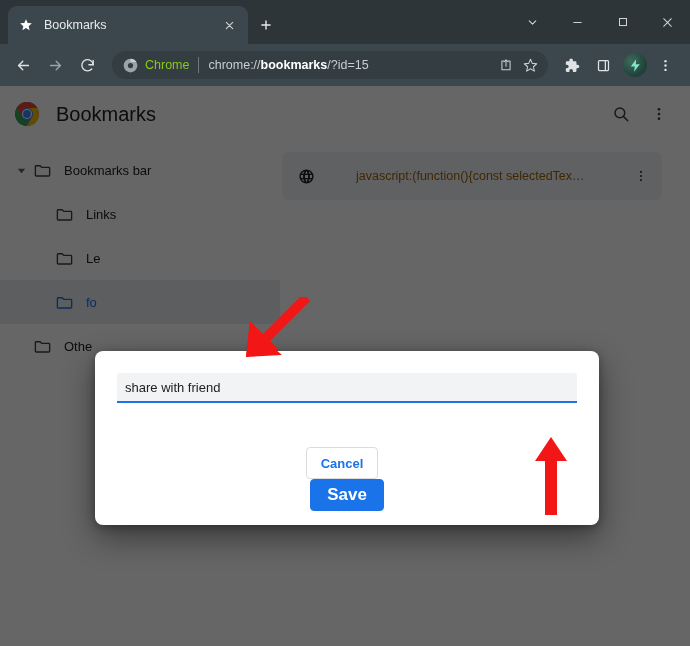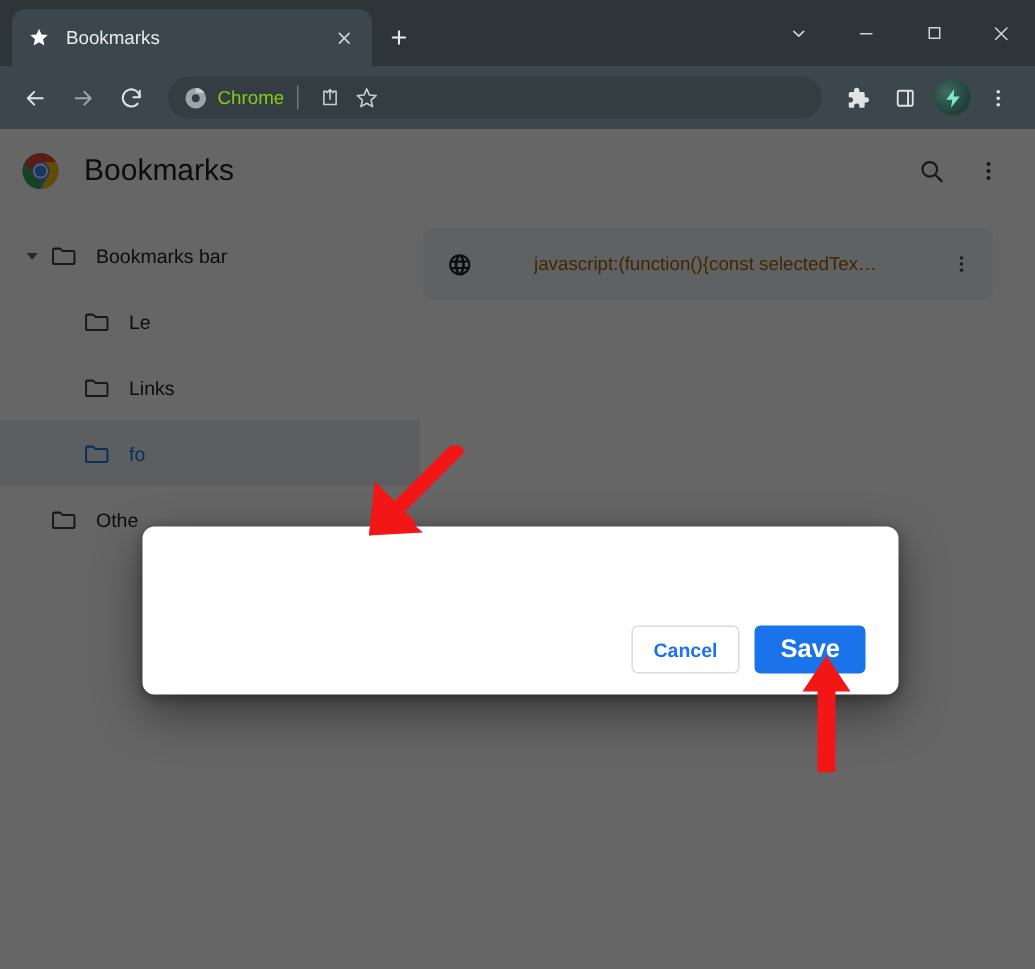--- a/index.html
+++ b/index.html
@@ -316,20 +316,21 @@
     color: #202124;
     padding: 0 8px;
     outline: none;
     border-radius: 3px 3px 0 0;
   }
   .dlg-actions {
     display: flex;
     justify-content: flex-end;
     align-items: center;
     margin-top: 44px;
+    flex-direction: column;
   }
   .btn-cancel {
     height: 32px;
     min-width: 70px;
     background: #ffffff;
     border: 1px solid #dadce0;
     border-radius: 4px;
     color: #1a73e8;
     font-size: 13px;
     font-weight: bold;
@@ -434,20 +435,21 @@
     <div class="omnibox">
       <span class="omni-icon">
         <svg width="15" height="15" viewBox="0 0 24 24">
           <circle cx="12" cy="12" r="11" fill="#9aa4aa"></circle>
           <circle cx="12" cy="12" r="4.2" fill="#333d42"></circle>
           <path d="M12 1a11 11 0 0 1 9.5 5.5H12z" fill="#c8ced2"></path>
         </svg>
       </span>
       <span class="omni-chrome-label">Chrome</span>
       <span class="omni-sep"></span>
+      <span class="omni-url"><span>chrome://</span><b>bookmarks</b><span>/?id=15</span></span>
       <span class="omni-right">
         <span class="omni-ibtn">
           <svg width="14" height="14" viewBox="0 0 24 24" fill="none" stroke="currentColor" stroke-width="1.8" stroke-linecap="round" stroke-linejoin="round">
             <path d="M8 5H5v15h14V5h-3"></path>
             <path d="M12 14V3M8.5 6.5L12 3l3.5 3.5"></path>
           </svg>
         </span>
         <span class="omni-ibtn">
           <svg width="15" height="15" viewBox="0 0 24 24" fill="none" stroke="currentColor" stroke-width="1.7" stroke-linejoin="round">
             <path d="M12 17.3l-6.2 3.7 1.6-7L2 9.2l7.1-.6L12 2l2.9 6.6 7.1.6-5.4 4.8 1.6 7z"></path>
@@ -524,30 +526,30 @@
           </span>
           <span class="tree-label">Bookmarks bar</span>
         </div>
         <div class="tree-row" style="padding-left: 32px;">
           <span class="tree-arrow"></span>
           <span class="folder-icon">
             <svg width="19" height="19" viewBox="0 0 24 24" fill="none" stroke="currentColor" stroke-width="1.7" stroke-linejoin="round">
               <path d="M3 7a1 1 0 0 1 1-1h5l2 2h9a1 1 0 0 1 1 1v9a1 1 0 0 1-1 1H4a1 1 0 0 1-1-1z"></path>
             </svg>
           </span>
-          <span class="tree-label">Le</span>
+          <span class="tree-label">Links</span>
         </div>
         <div class="tree-row" style="padding-left: 32px;">
           <span class="tree-arrow"></span>
           <span class="folder-icon">
             <svg width="19" height="19" viewBox="0 0 24 24" fill="none" stroke="currentColor" stroke-width="1.7" stroke-linejoin="round">
               <path d="M3 7a1 1 0 0 1 1-1h5l2 2h9a1 1 0 0 1 1 1v9a1 1 0 0 1-1 1H4a1 1 0 0 1-1-1z"></path>
             </svg>
           </span>
-          <span class="tree-label">Links</span>
+          <span class="tree-label">Le</span>
         </div>
         <div class="tree-row selected" style="padding-left: 32px; align-items: center;">
           <span class="tree-arrow"></span>
           <span class="folder-icon">
             <svg width="19" height="19" viewBox="0 0 24 24" fill="none" stroke="currentColor" stroke-width="1.7" stroke-linejoin="round">
               <path d="M3 7a1 1 0 0 1 1-1h5l2 2h9a1 1 0 0 1 1 1v9a1 1 0 0 1-1 1H4a1 1 0 0 1-1-1z"></path>
             </svg>
           </span>
           <span class="tree-label">fo</span>
         </div>
@@ -576,20 +578,21 @@
               <circle cx="12" cy="12" r="1.9"></circle>
               <circle cx="12" cy="19" r="1.9"></circle>
             </svg>
           </span>
         </div>
       </div>
 
     <div class="scrim"></div>
 
     <div class="dialog">
+      <input class="dlg-input" type="text" autofocus="" value="share with friend" style="">
       <div class="dlg-actions">
         <button class="btn-cancel">Cancel</button>
         <button class="btn-save">Save</button>
       </div>
     </div>
   </div>
 
   <svg class="arrow" id="arrow-input" width="96" height="66" viewBox="0 0 96 66">
     <g fill="#f21616">
       <path d="M94 4 L52 46 L66 58 L30 60 L34 24 L46 38 L88 -4 Z"></path>

